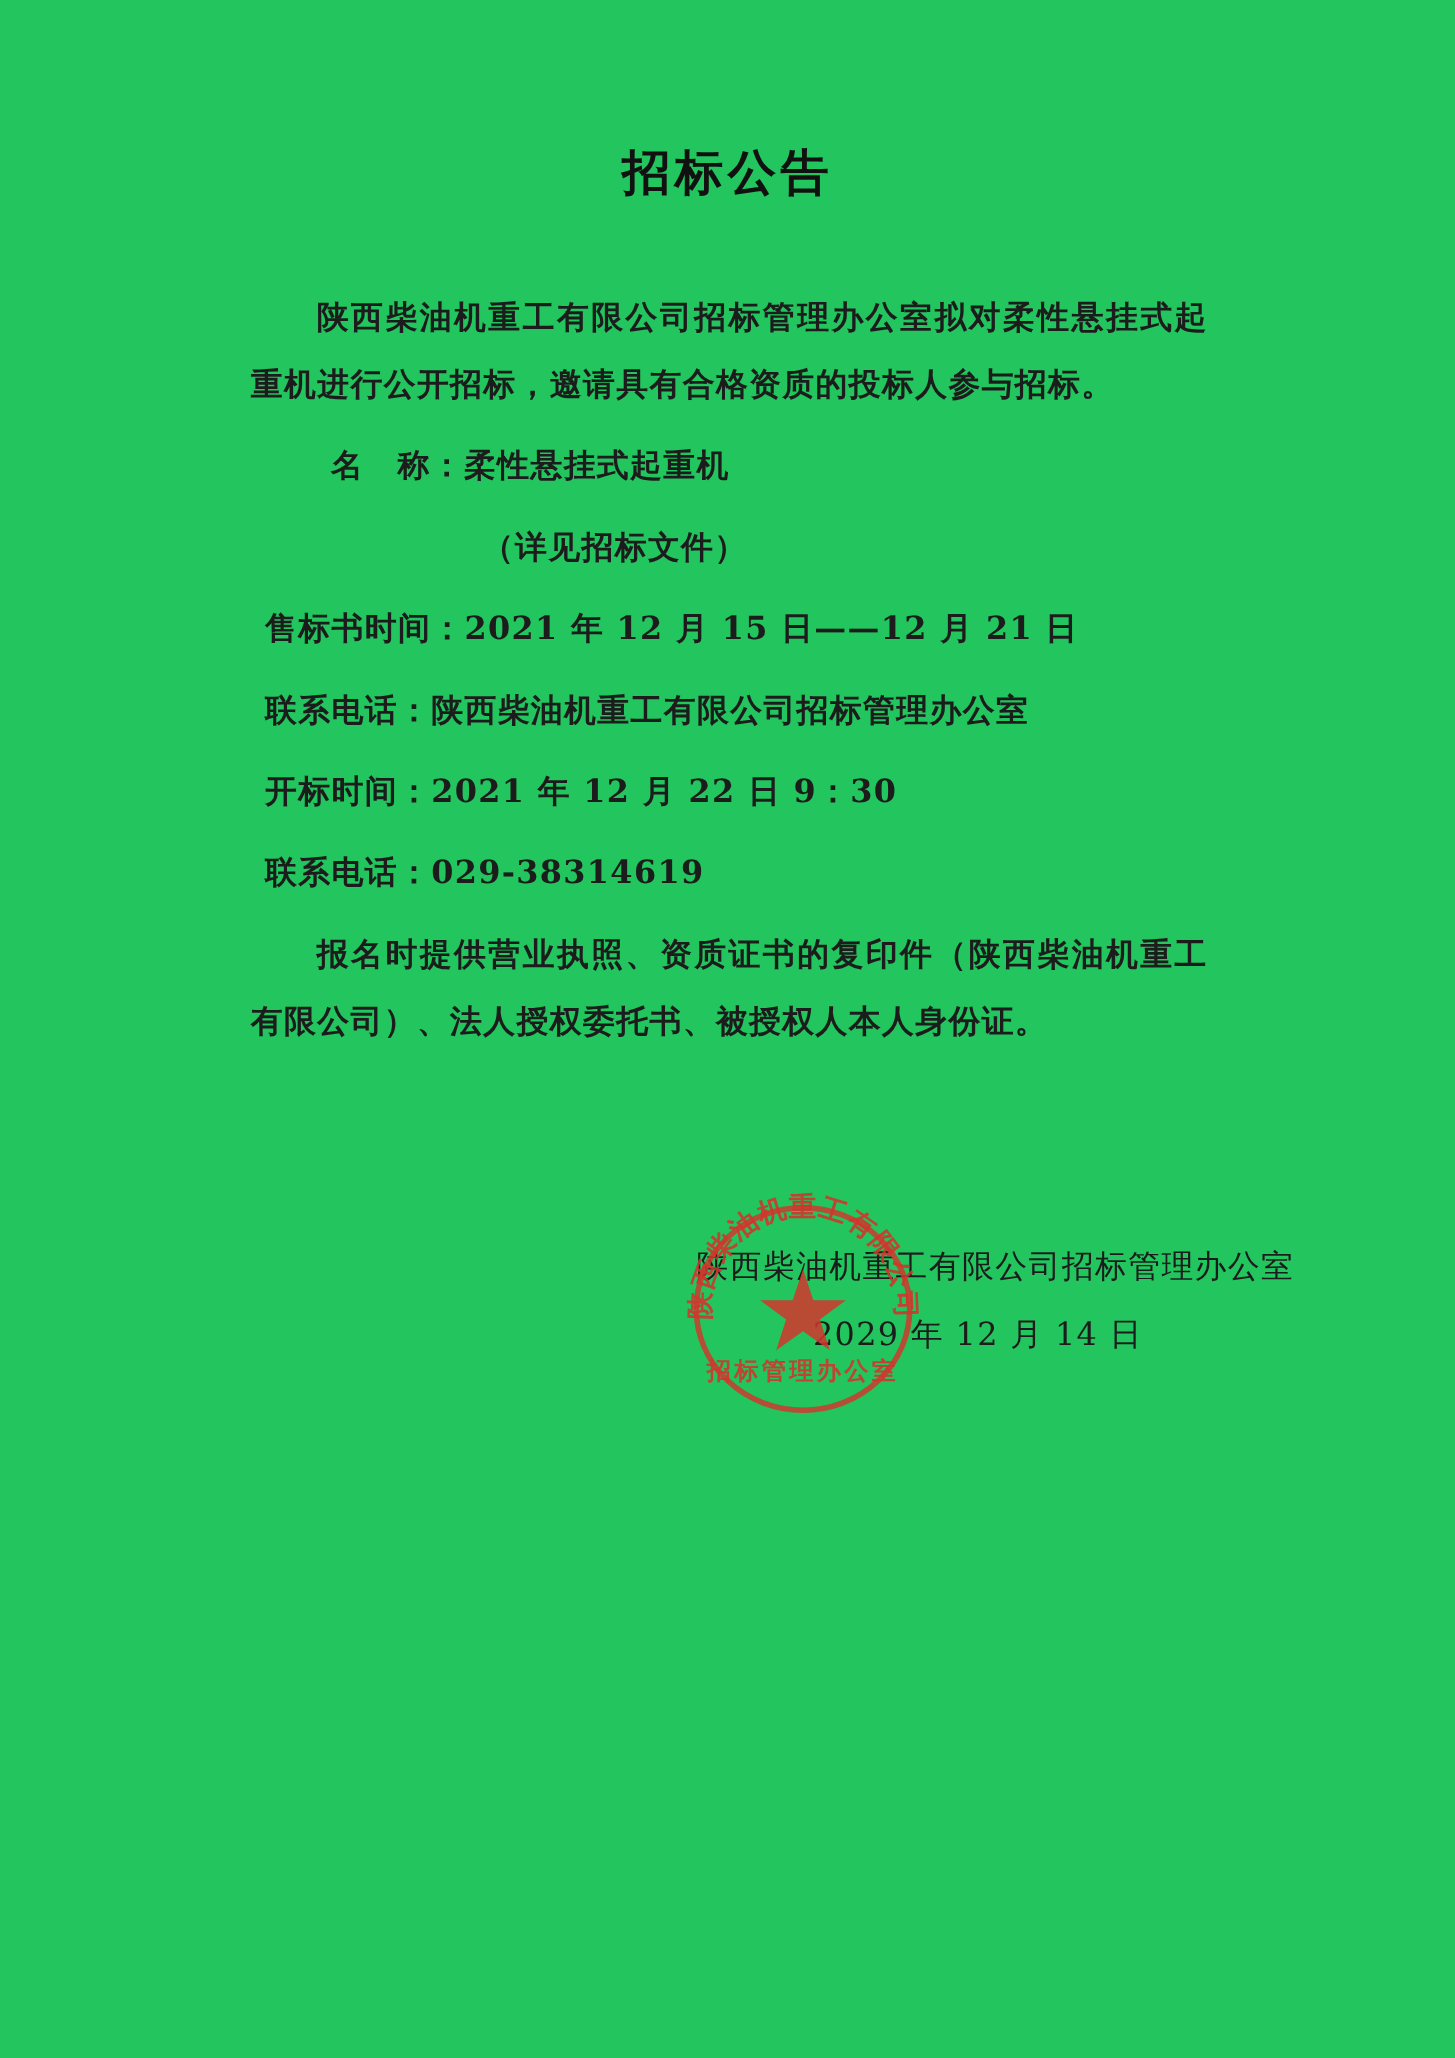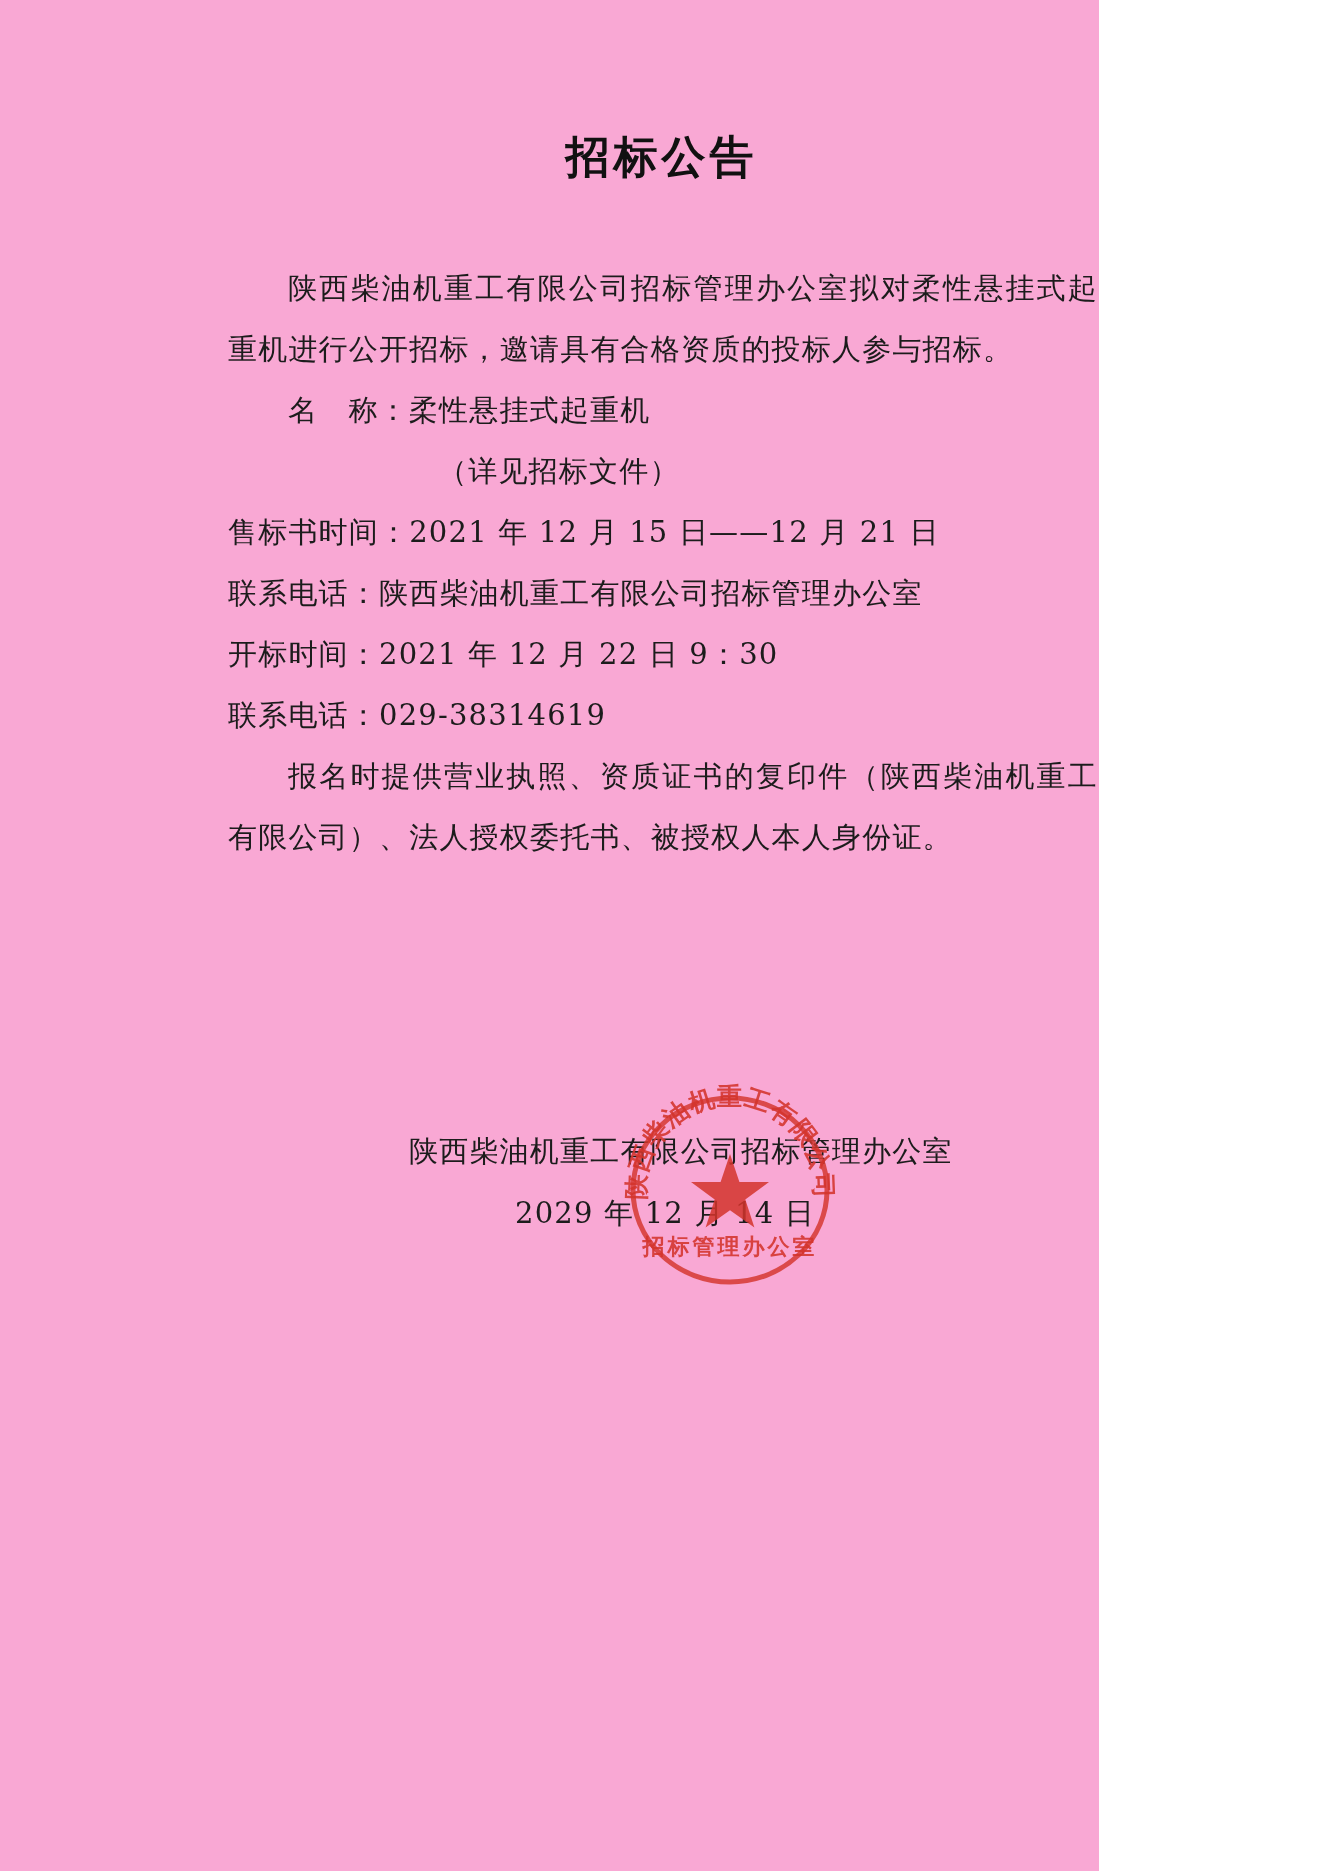--- a/index.html
+++ b/index.html
@@ -12,43 +12,44 @@
     height: 1871px;
     position: relative;
     font-family: "DejaVu Serif", "Liberation Serif", serif;
     color: #1a1a1a;
     overflow: hidden;
   }
 
   .page {
     position: absolute;
     left: 0; top: 0;
-    width: 1099px;
+    width: 1323px;
     height: 1871px;
-    background: #f9a8d4;
+    background: #22c55e;
   }
 
   .doc-title {
     position: absolute;
     left: 0;
     top: 128px;
     width: 1323px;
     text-align: center;
     font-size: 44px;
     font-weight: bold;
     letter-spacing: 4px;
     font-family: "DejaVu Sans", "Liberation Sans", sans-serif;
     color: #111111;
   }
 
   .body-block {
     position: absolute;
     left: 228px;
     top: 258px;
     width: 870px;
+    font-weight: bold;
   }
 
   .para {
     font-size: 29px;
     line-height: 61px;
     letter-spacing: 1.2px;
     text-align: justify;
     text-justify: inter-character;
     margin: 0;
     color: #1c1c1c;
@@ -56,21 +57,21 @@
   }
 
   .para.indent {
     text-indent: 60px;
   }
 
   .line {
     font-size: 29px;
     line-height: 61px;
     letter-spacing: 1.2px;
-    margin: 0;
+    margin: 13px;
     color: #1c1c1c;
     white-space: pre;
   }
 
   .line-right {
     font-size: 29px;
     line-height: 61px;
     letter-spacing: 1.2px;
     margin: 0;
     color: #1c1c1c;

